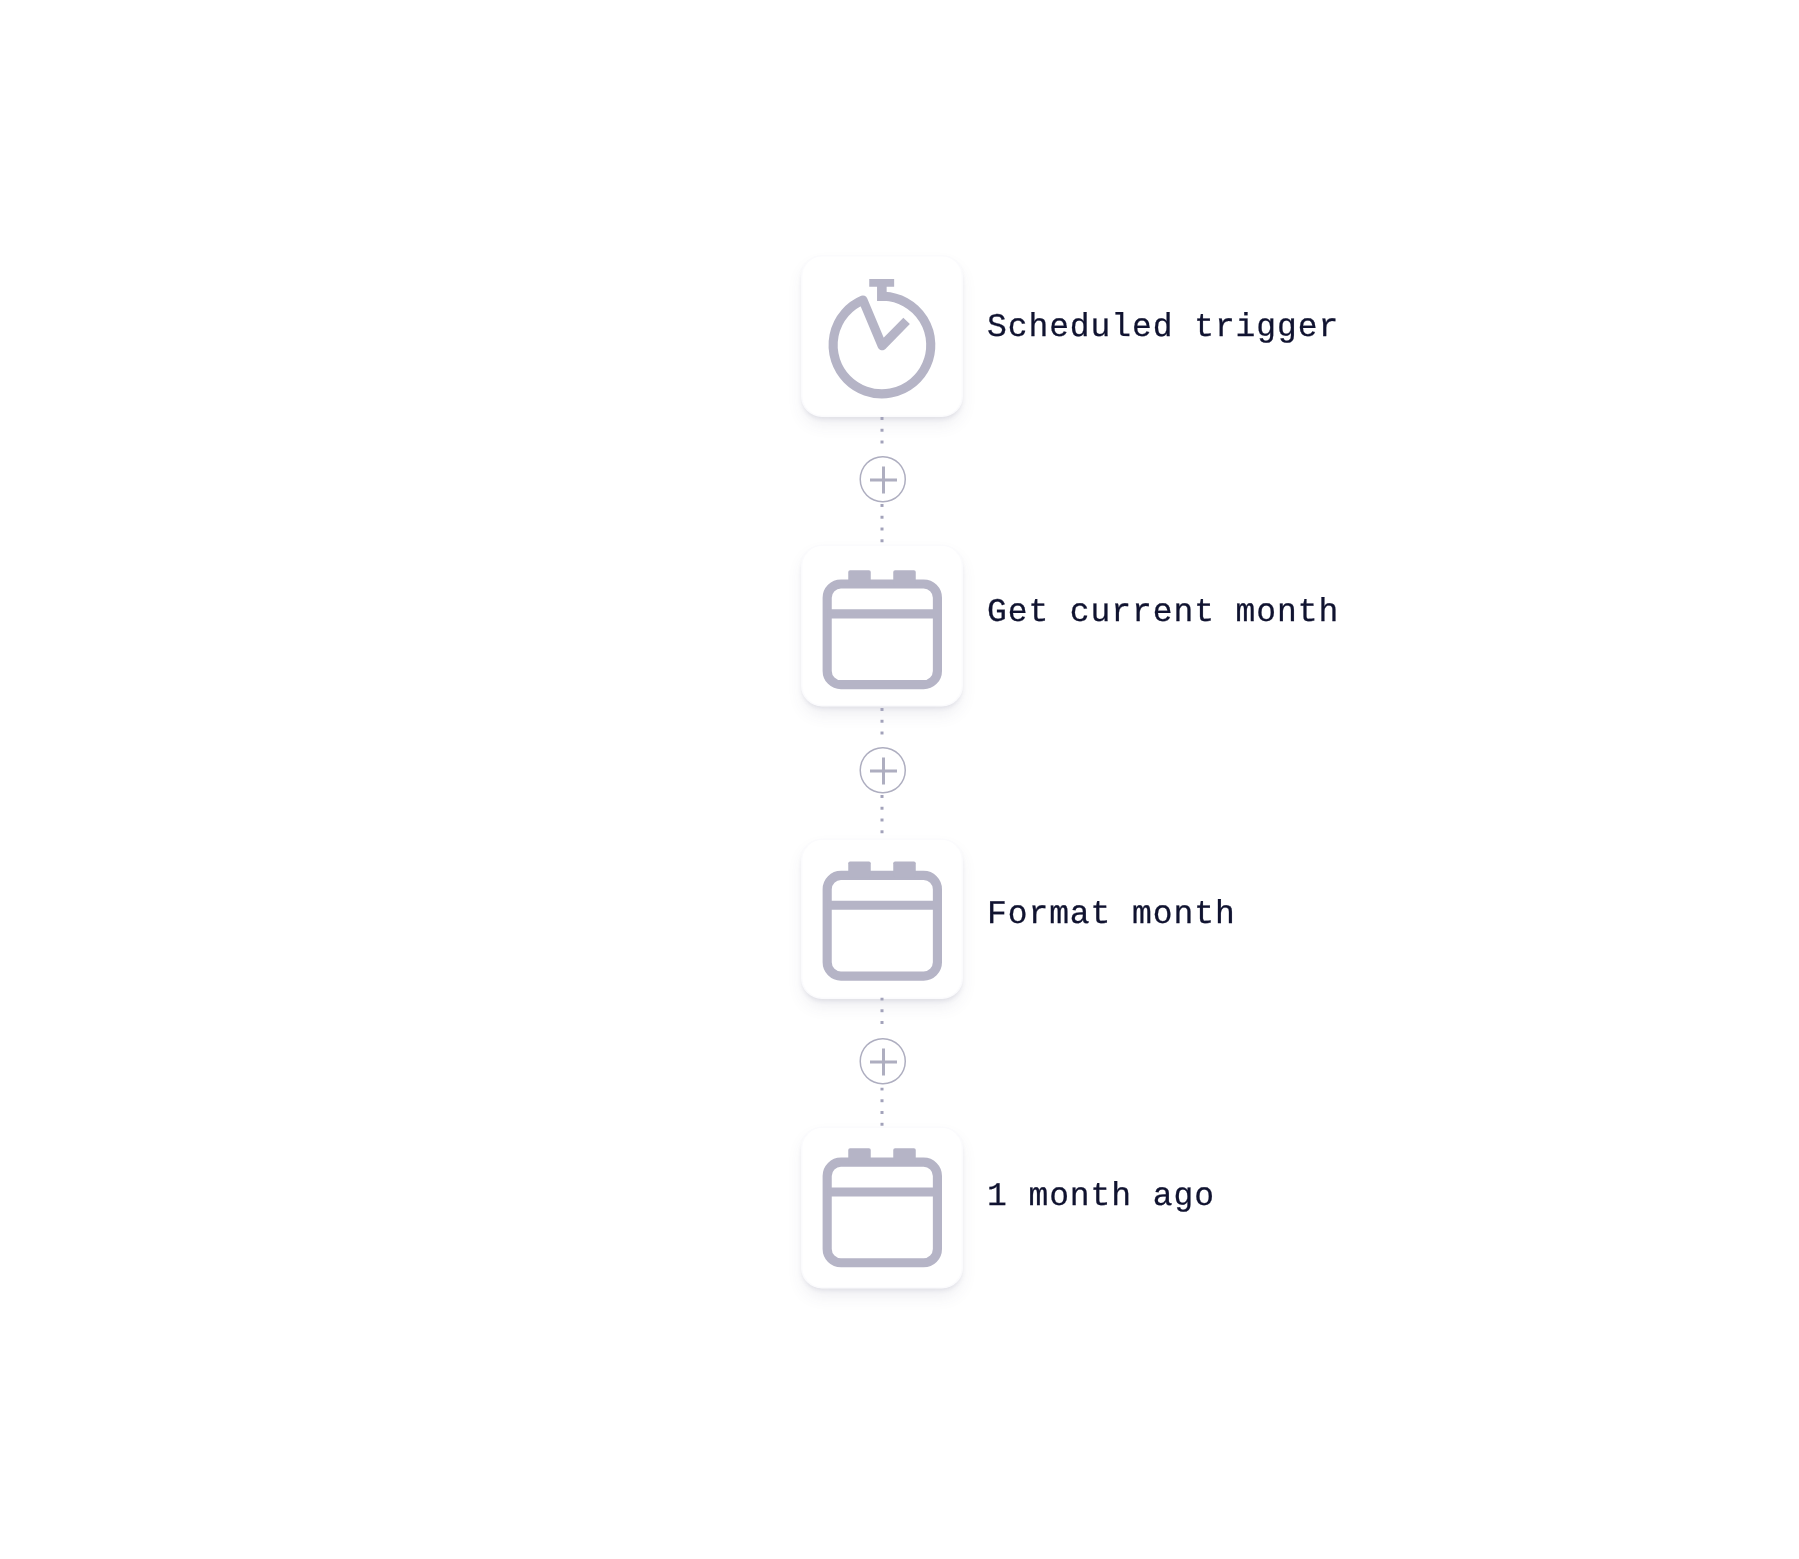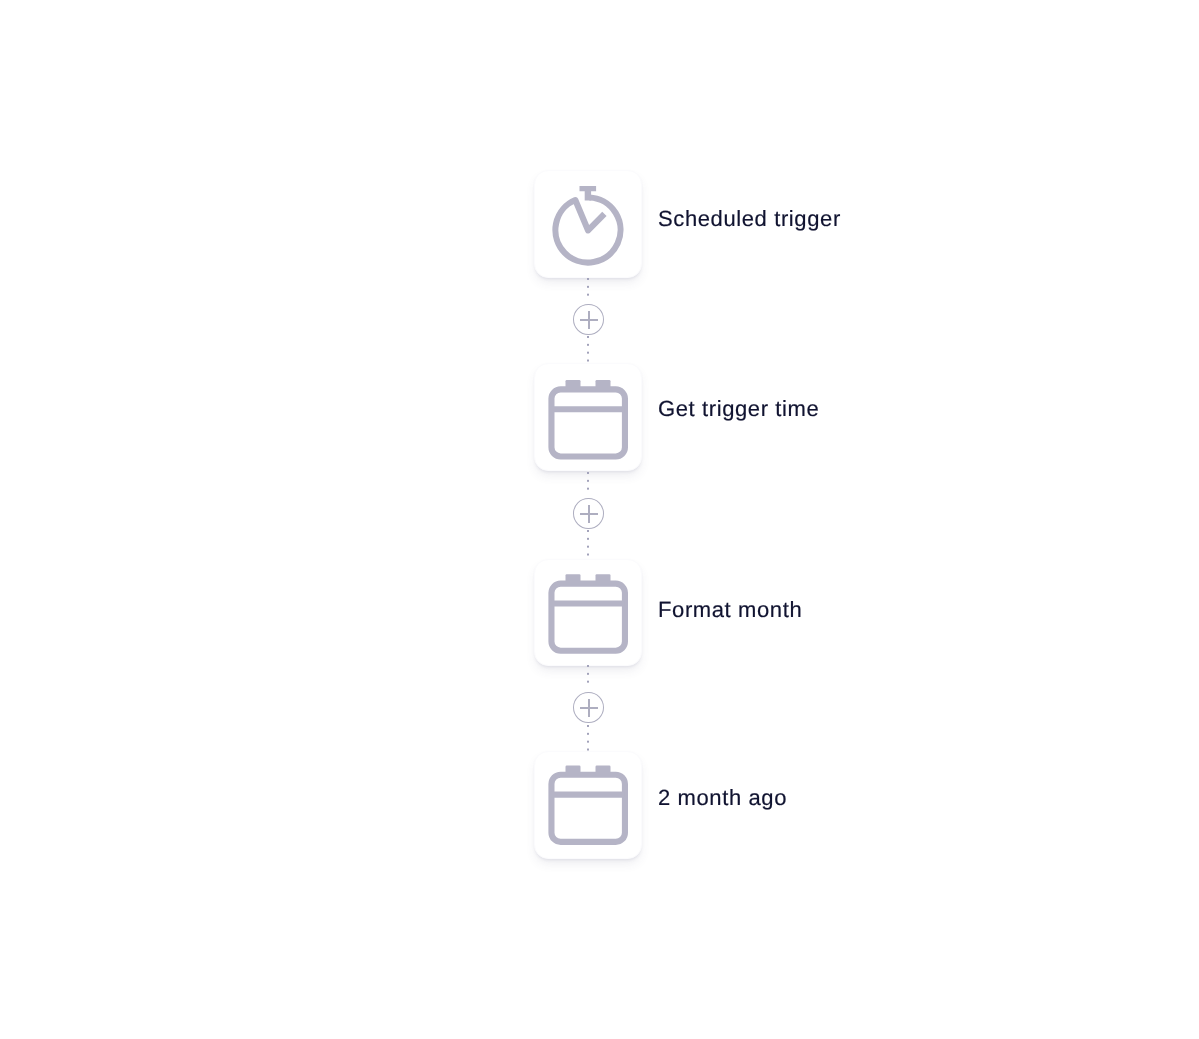--- a/index.html
+++ b/index.html
@@ -10,20 +10,21 @@
     height: 1039px;
     background: #ffffff;
     font-family: "Liberation Sans", sans-serif;
     overflow: hidden;
   }
   #canvas {
     position: relative;
     width: 1199px;
     height: 733px;
     background: #ffffff;
+    font-family: Liberation Mono, monospace;
   }
   .node-card {
     position: absolute;
     left: 534px;
     width: 108px;
     height: 107.5px;
     border-radius: 14px;
     background: #ffffff;
     border: 1px solid #fbfbfd;
     box-shadow: 0 2px 3px -1px rgba(70, 70, 110, 0.10), 0 6px 11px -2px rgba(70, 70, 110, 0.10);
@@ -106,21 +107,21 @@
   <svg class="node-icon" style="top:363px" viewBox="0 0 108 110">
     <g transform="translate(0 0)">
     <g fill="none" stroke="currentColor" stroke-width="6.1">
       <rect x="17.45" y="26.35" width="73.5" height="67.1" rx="9.2"></rect>
       <path d="M17.45 46.25 L90.95 46.25"></path>
     </g>
     <rect x="31.5" y="17.1" width="15" height="10.5" rx="1.2" fill="currentColor"></rect>
     <rect x="61.5" y="17.1" width="15" height="10.5" rx="1.2" fill="currentColor"></rect>
   </g>
   </svg>
-  <div class="node-label" style="top:398px">Get trigger time</div>
+  <div class="node-label" style="top:398px">Get current month</div>
 
   <div class="connector" style="top:471.5px;height:84px">
     <div class="conn-seg" style="top:0px;height:18px"></div>
     <div class="plus-btn" style="top:26.6px">
       <i class="h"></i>
       <i class="v"></i>
     </div>
     <div class="conn-seg" style="top:58.7px;height:26px"></div>
   </div>
 
@@ -150,15 +151,15 @@
   <svg class="node-icon" style="top:748px" viewBox="0 0 108 110">
     <g transform="translate(0 0.4)">
     <g fill="none" stroke="currentColor" stroke-width="6.1">
       <rect x="17.45" y="26.35" width="73.5" height="67.1" rx="9.2"></rect>
       <path d="M17.45 46.25 L90.95 46.25"></path>
     </g>
     <rect x="31.5" y="17.1" width="15" height="10.5" rx="1.2" fill="currentColor"></rect>
     <rect x="61.5" y="17.1" width="15" height="10.5" rx="1.2" fill="currentColor"></rect>
   </g>
   </svg>
-  <div class="node-label" style="top:786.6px">2 month ago</div>
+  <div class="node-label" style="top:786.6px">1 month ago</div>
 
 </div>
 
 </body></html>

